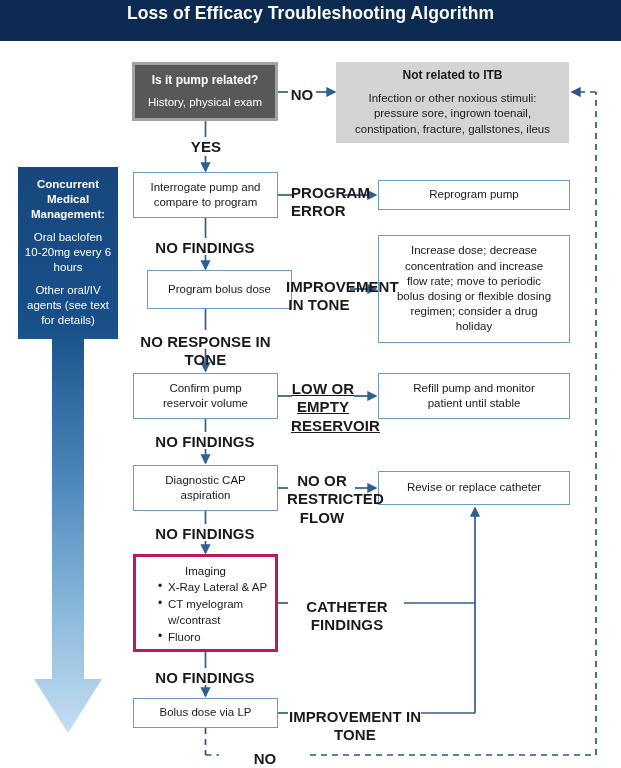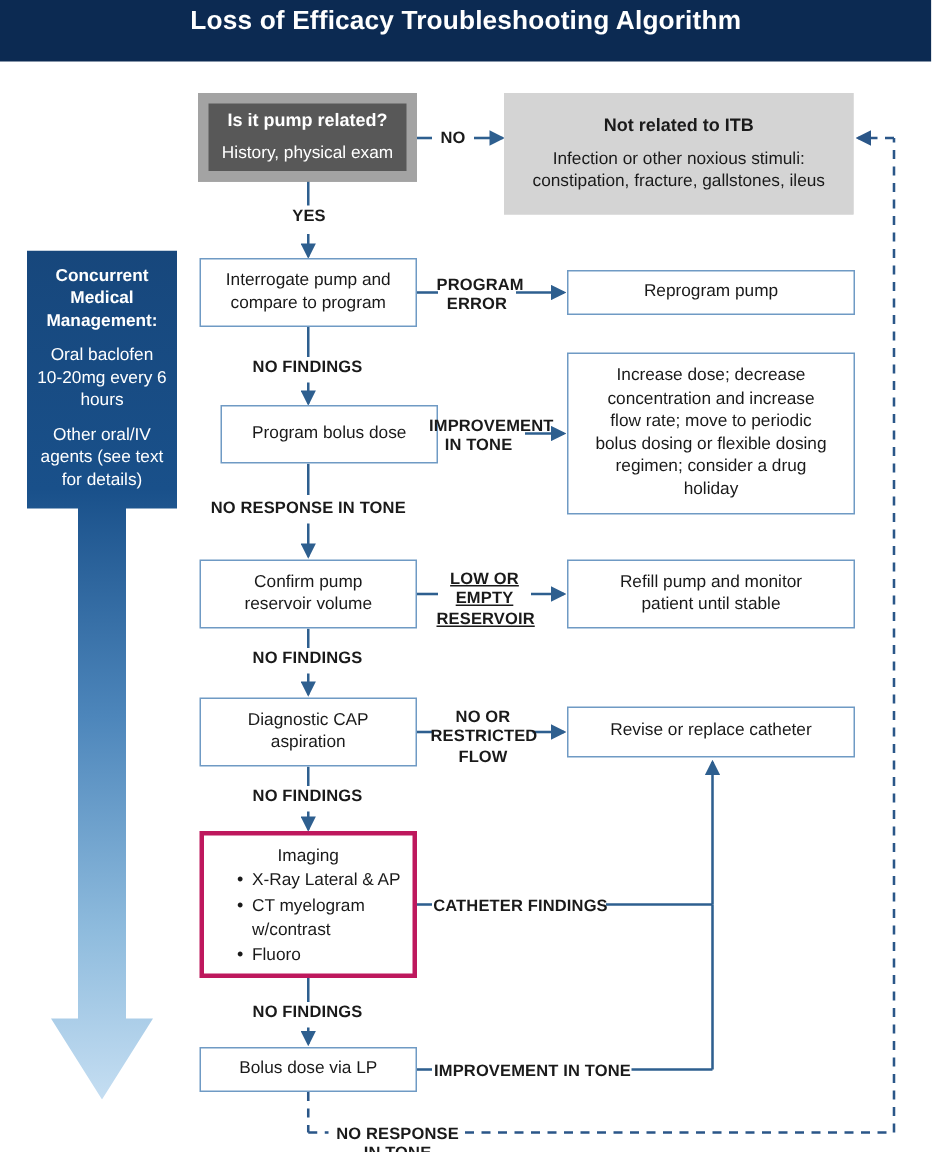--- a/index.html
+++ b/index.html
@@ -52,21 +52,21 @@
     font-size: 11.5px;
     color: #1a1a1a;
     line-height: 1.32;
   }
   .node.plain {
     background: #ffffff;
     border: 1px solid #6f9ac4;
   }
   .node.dark {
     background: #585858;
-    border: 7px solid #a3a3a3;
+    border: 3px solid #a3a3a3;
     color: #ffffff;
   }
   .node.gray {
     background: #d4d4d4;
     border: 1px solid #d4d4d4;
     color: #1a1a1a;
   }
   .node .ttl {
     font-weight: bold;
     font-size: 12px;
@@ -110,21 +110,21 @@
     font-size: 12px;
   }
   .img-node li .cont {
     display: block;
     margin-left: 0;
   }
 
   
   .elabel {
     position: absolute;
-    font-size: 11px;
+    font-size: 15px;
     font-weight: bold;
     color: #1a1a1a;
     text-align: center;
     line-height: 1.22;
     letter-spacing: 0.1px;
     white-space: pre-line;
   }
 
   
   .sidebar-arrow {
@@ -255,20 +255,21 @@
 
   <div class="node dark" style="left:132px; top:62px; width:146px; height:59px;">
     <div class="ttl">Is it pump related?</div>
     <div class="sub">History, physical exam</div>
   </div>
 
   <div class="node gray" style="left:336px; top:62px; width:233px; height:81px;">
     <div class="ttl">Not related to ITB</div>
     <div class="sub">
       <span class="sub-line">Infection or other noxious stimuli:</span>
+      <span class="sub-line">pressure sore, ingrown toenail,</span>
       <span class="sub-line">constipation, fracture, gallstones, ileus</span>
     </div>
   </div>
 
   <div class="node plain" style="left:133px; top:172px; width:145px; height:46px;">
     <span class="sub-line">Interrogate pump and</span>
     <span class="sub-line">compare to program</span>
   </div>
 
   <div class="node plain" style="left:378px; top:180px; width:192px; height:30px;">

